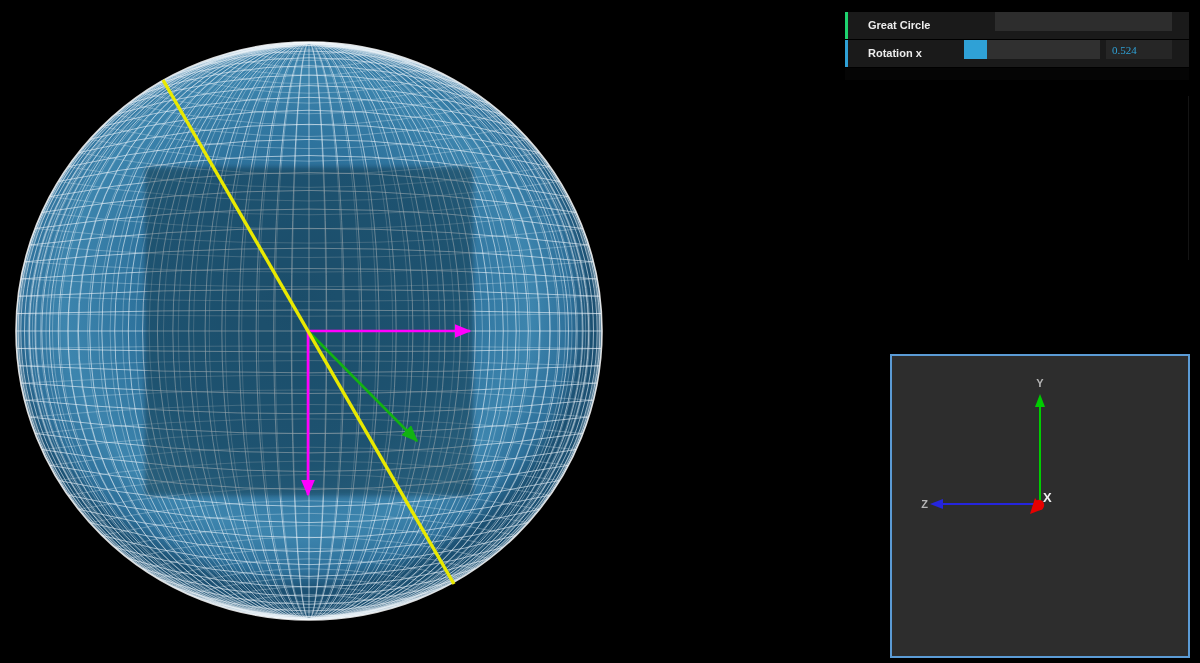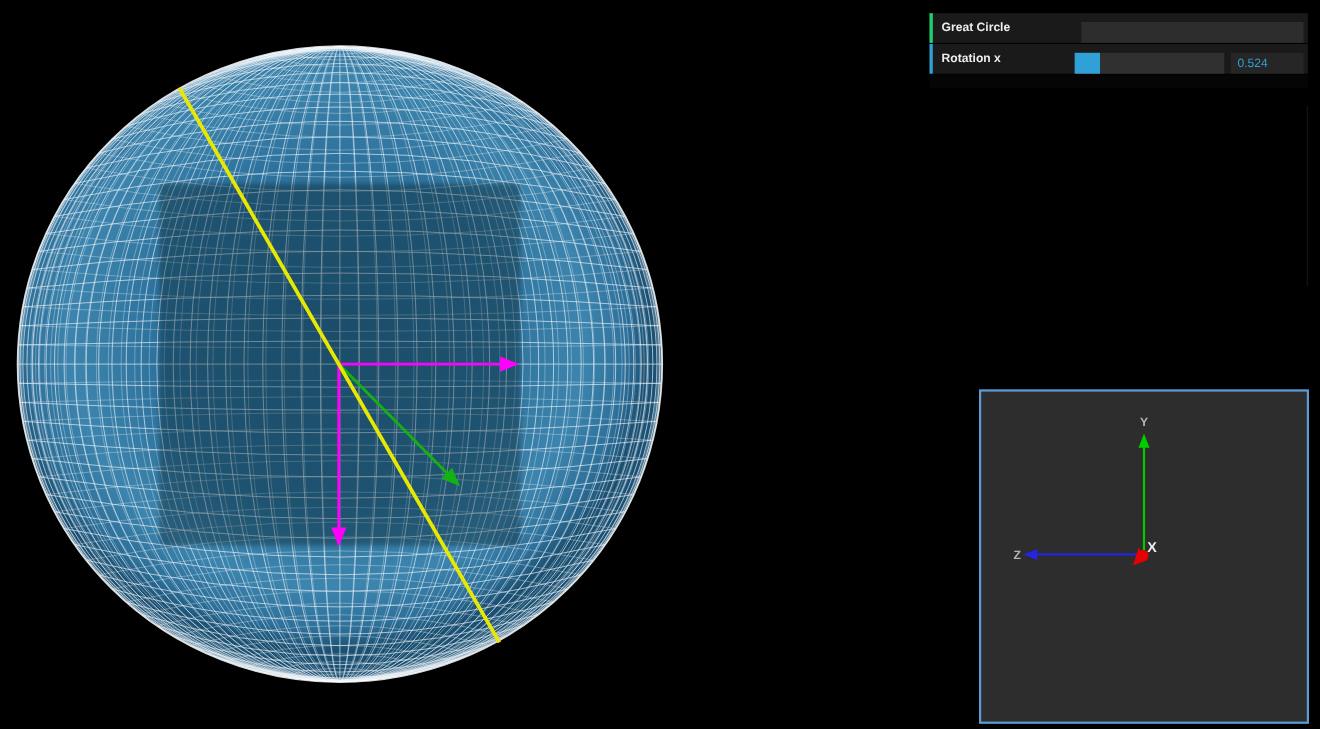--- a/index.html
+++ b/index.html
@@ -3,22 +3,22 @@
 <meta charset="utf-8">
 <style>
   html,body{margin:0;padding:0;background:#000;font-family:"Liberation Sans",sans-serif;}
   #stage{position:relative;width:1200px;height:663px;background:#000;overflow:hidden;}
   #scene-svg{position:absolute;left:0;top:0;}
 
   
   #gui{position:absolute;left:845px;top:12px;width:344px;}
   .gui-row{display:flex;height:27px;margin-bottom:1px;background:#1a1a1a;border-left:3px solid #2FA1D6;}
   .gui-row.string{border-left-color:#1ed36f;}
-  .gui-label{width:127px;padding-left:8px;font-size:11px;font-weight:bold;color:#ededed;line-height:27px;white-space:nowrap;}
-  .gui-input{flex:1;display:flex;align-items:flex-end;padding-right:4px;}
+  .gui-label{width:127px;padding-left:20px;font-size:11px;font-weight:bold;color:#ededed;line-height:27px;white-space:nowrap;}
+  .gui-input{flex:1;display:flex;align-items:flex-start;padding-right:17px;font-family:Liberation Serif, serif;}
   .gui-widebox{flex:1;height:19px;background:#2d2d2d;}
   .gui-slider{width:136px;height:19px;background:#303030;position:relative;margin-right:6px;cursor:ew-resize;}
   .gui-slider-fill{position:absolute;left:0;top:0;height:100%;background:#2FA1D6;}
   .gui-num{width:66px;height:19px;background:#262626;color:#2FA1D6;font-size:11px;line-height:20px;padding-left:6px;box-sizing:border-box;overflow:hidden;}
   .gui-footer{height:12px;background:#050505;}
   #gui-edge-line{position:absolute;left:1188px;top:96px;width:1px;height:164px;background:#141414;}
 
   
   #axes-panel{position:absolute;left:890px;top:354px;width:300px;height:304px;box-sizing:border-box;
               border:2px solid #5b9bd5;background:#2d2d2d;}

